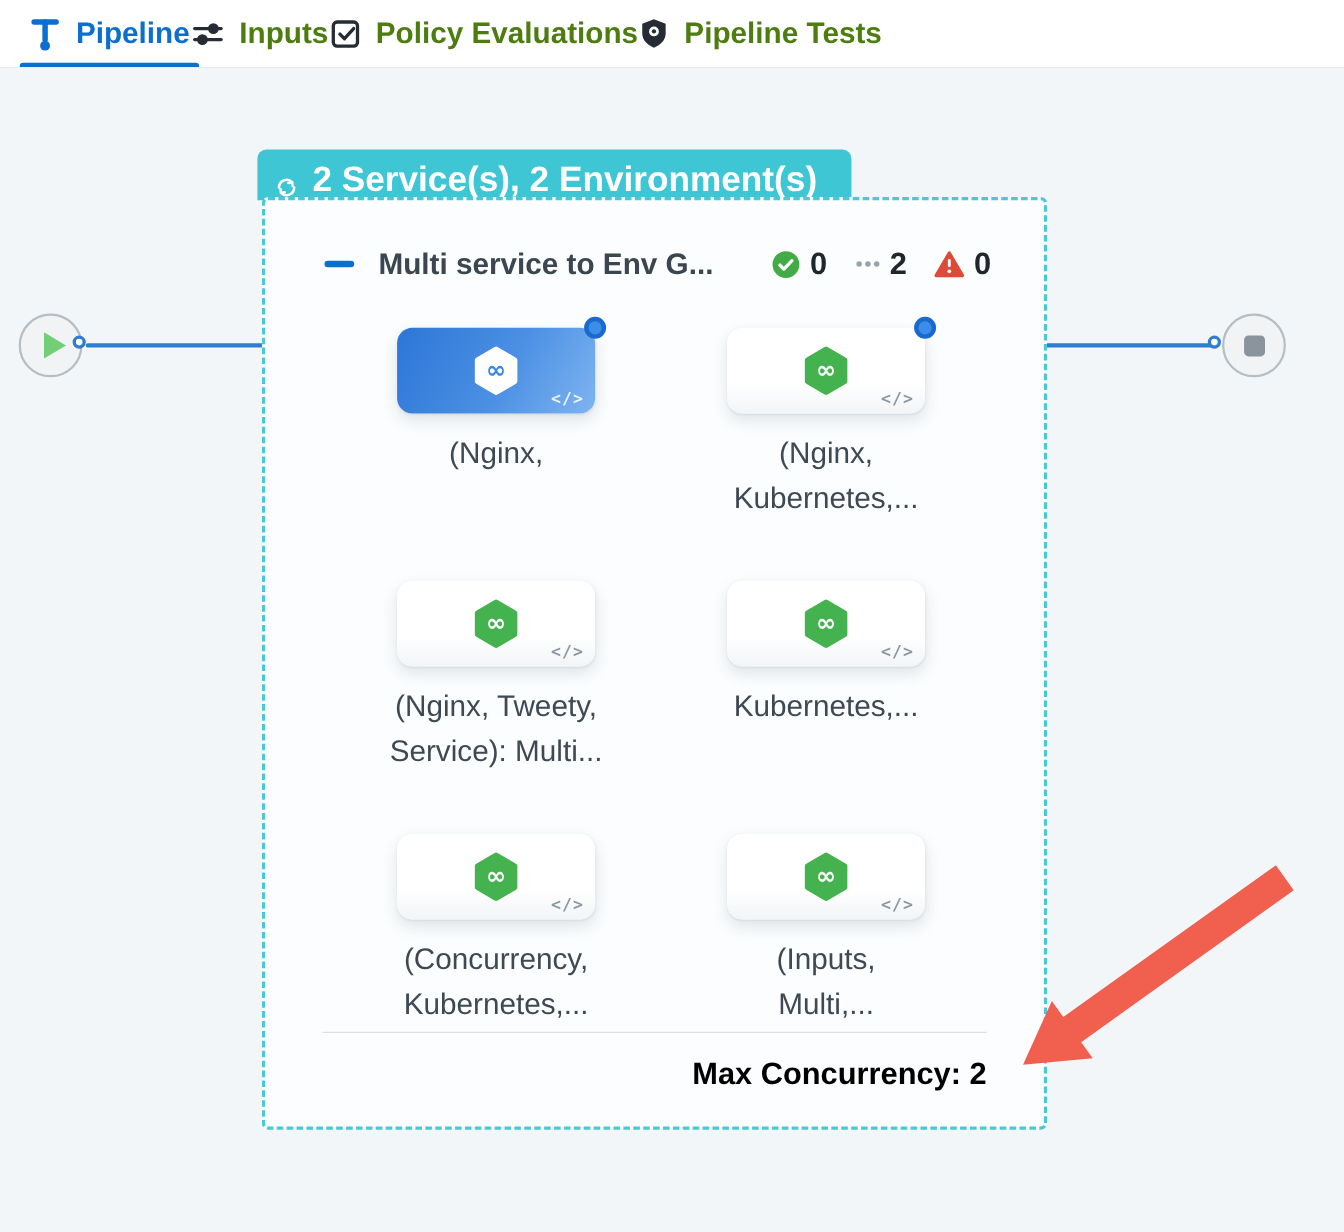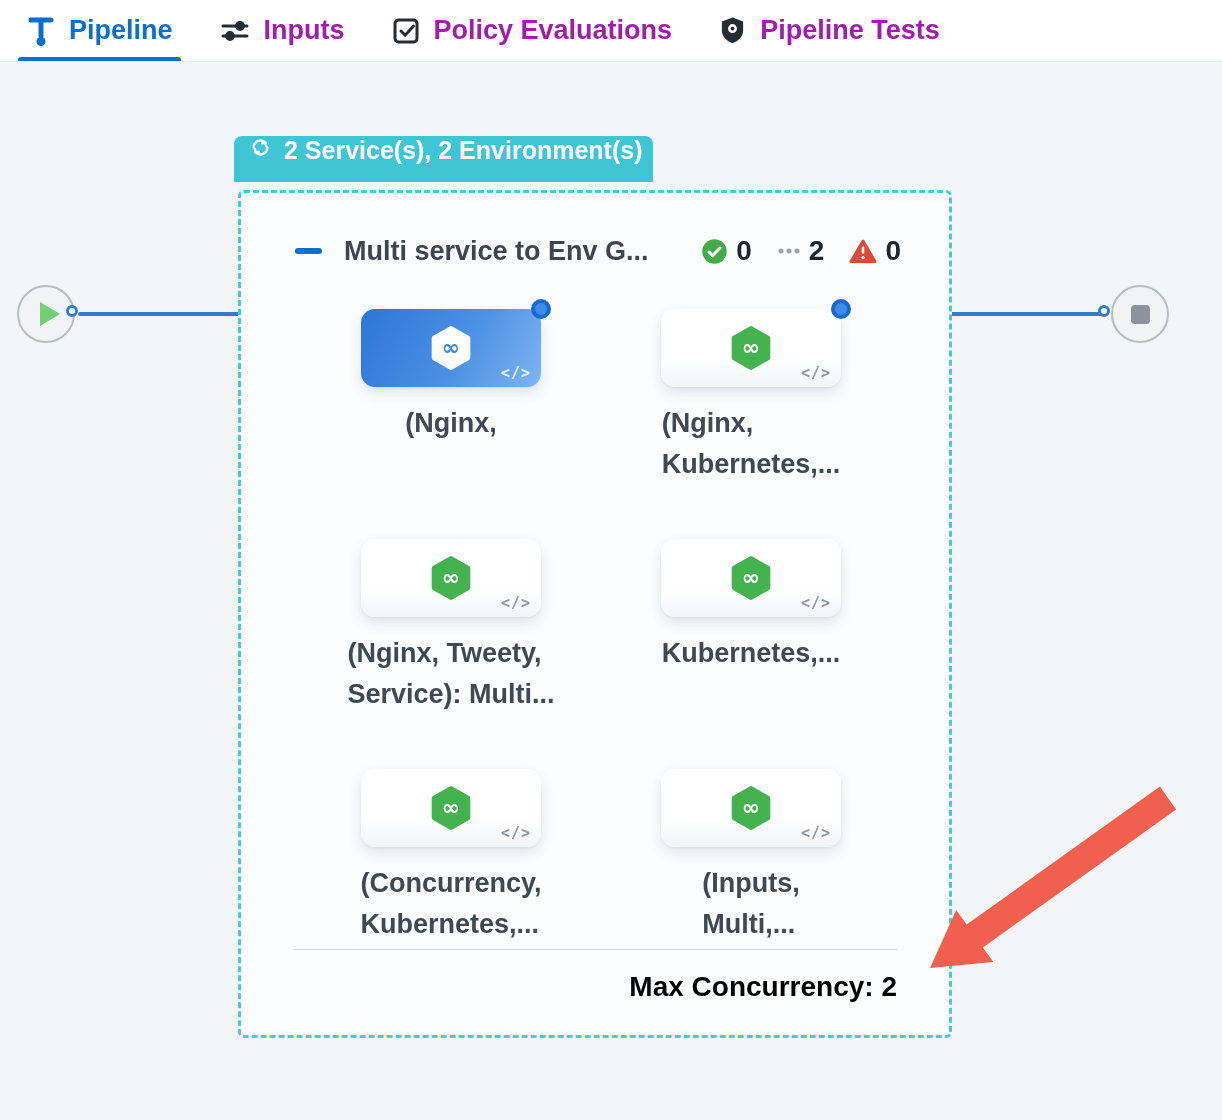--- a/index.html
+++ b/index.html
@@ -7,50 +7,50 @@
   body {
     width:1222px; height:1120px; position:relative; overflow:hidden;
     font-family:"Liberation Sans","DejaVu Sans",sans-serif;
     background:#ffffff;
   }
 
   
   .tabbar {
     position:absolute; top:0; left:0; width:1222px; height:62px;
     background:#ffffff; border-bottom:1px solid #e7eaed;
-    display:flex; align-items:center; padding-left:26px; gap:46px; z-index:6;
+    display:flex; align-items:center; padding-left:26px; z-index:6;
   }
   .tab {
     position:relative; height:100%; display:flex; align-items:center; gap:13px;
-    font-size:27px; font-weight:600; color:#a21caf; cursor:pointer; white-space:nowrap;
+    font-size:27px; font-weight:600; color:#4d7c0f; cursor:pointer; white-space:nowrap;
   }
   .tab.active { color:#0b6fd0; }
   .tab.active::after {
     content:""; position:absolute; left:-8px; right:-8px; bottom:0; height:4px;
     background:#0b6fd0; border-radius:3px 3px 0 0;
   }
   .tab-icon { display:flex; align-items:center; }
 
   
   .canvas {
     position:absolute; top:62px; left:0; width:1222px; height:1058px;
     background:#f2f6f8;
   }
 
   
   .svc-badge {
     position:absolute; left:234px; top:74px; height:46px;
     background:#3ec6d4; border-radius:8px 8px 0 0;
-    display:flex; align-items:flex-start; gap:12px; padding:0 11px 0 15px;
-    color:#ffffff; font-size:25px; font-weight:600; z-index:2; white-space:nowrap;
+    display:flex; align-items:flex-end; gap:12px; padding:0 31px 0 15px;
+    color:#ffffff; font-size:32px; font-weight:600; z-index:2; white-space:nowrap;
   }
 
   
   .groupbox {
-    position:absolute; left:238px; top:128px; width:714px; height:848px;
+    position:absolute; left:238px; top:117px; width:714px; height:848px;
     border:3px dashed #49c9d8; border-radius:6px; background:#fbfdfe; z-index:3;
   }
 
   .group-header {
     position:absolute; left:54px; right:48px; top:36px; height:44px;
     display:flex; align-items:center; justify-content:space-between;
   }
   .gh-left { display:flex; align-items:center; gap:22px; min-width:0; }
   .collapse-minus { width:27px; height:6px; border-radius:3px; background:#0b6fd0; flex:0 0 auto; cursor:pointer; }
   .group-title { font-size:27px; font-weight:600; color:#3b4651; white-space:nowrap; }
@@ -75,21 +75,21 @@
   .code-glyph {
     position:absolute; right:10px; bottom:5px; font-size:15px; font-weight:700;
     color:#8d97a2; letter-spacing:1px; font-family:"DejaVu Sans Mono",monospace;
   }
   .card.blue .code-glyph { color:#eaf3fc; }
   .corner-dot {
     position:absolute; top:-10px; right:-10px; width:20px; height:20px;
     border-radius:50%; background:#3d8ce8; border:4px solid #1a69cf;
   }
   .card-label {
-    margin-top:16px; font-size:27px; font-weight:700;
+    margin-top:16px; text-align:center; font-size:27px; font-weight:400;
     color:#3e4954; line-height:41px; white-space:nowrap;
   }
 
   .divider { position:absolute; left:52px; right:52px; top:756px; height:1px; background:#d9dfe4; }
   .maxconc { position:absolute; right:52px; top:778px; font-size:28px; font-weight:700; color:#000000; }
 
   
   .node {
     position:absolute; width:58px; height:58px; border-radius:50%;
     background:#f1f3f4; border:2px solid #b6bdc3;

